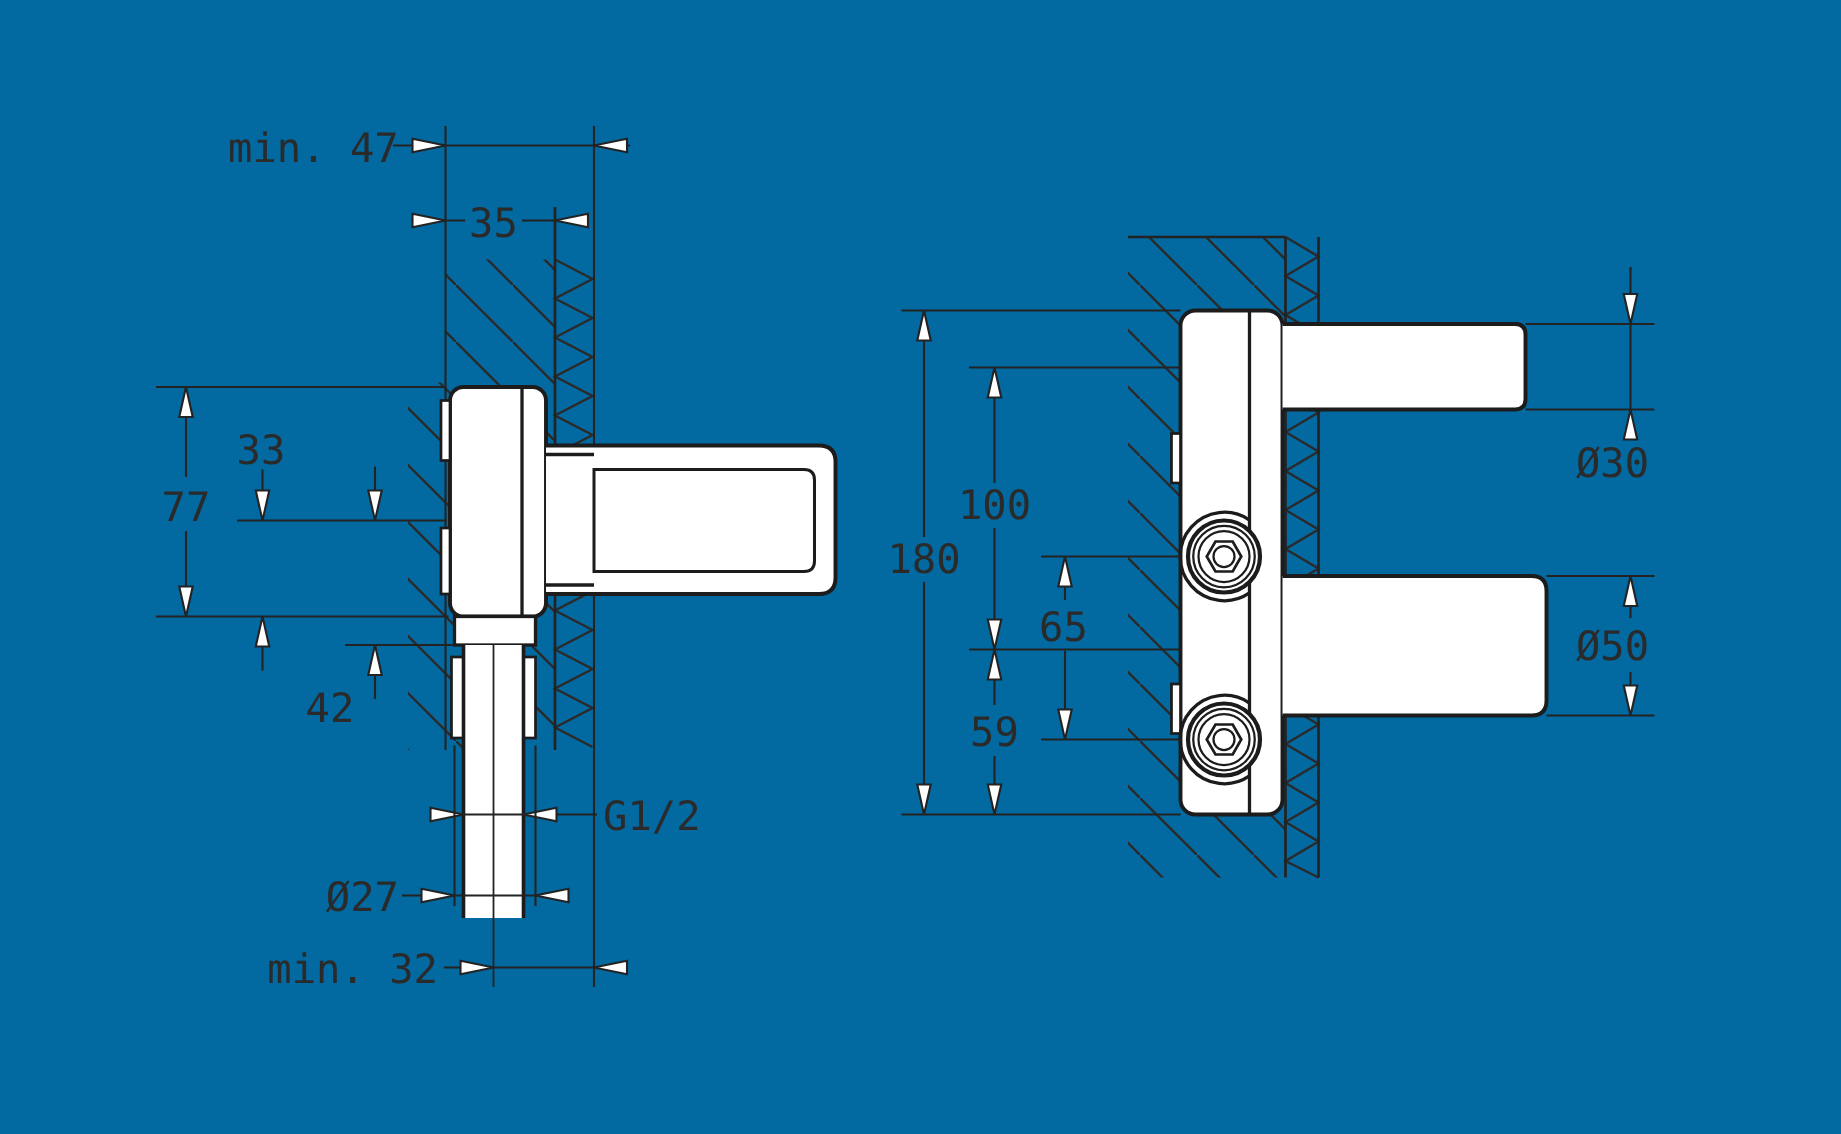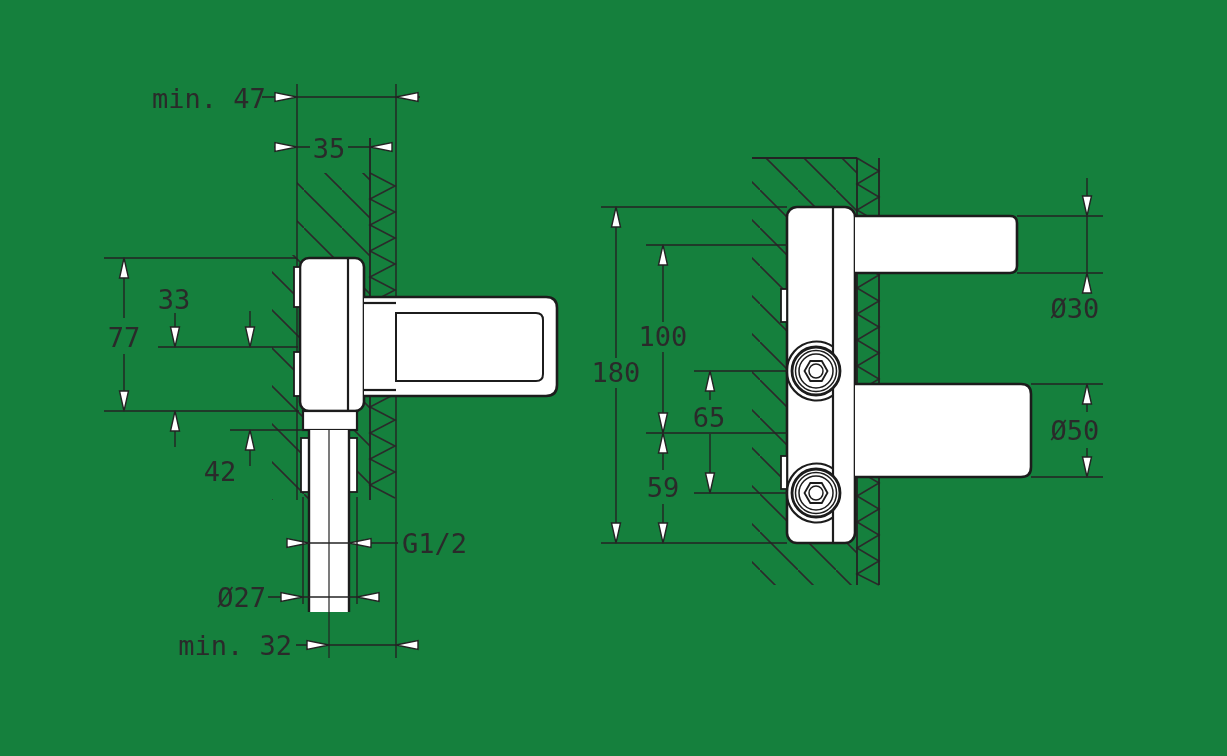--- a/index.html
+++ b/index.html
@@ -1,17 +1,17 @@
 <!DOCTYPE html>
 <html><head>
 <meta charset="utf-8">
 <style>
   html,body{margin:0;padding:0;background:#fff;}
   .canvas{
-    width:1227px;height:756px;background:#15803d;position:relative;overflow:hidden;
+    width:1227px;height:756px;background:#0369a1;position:relative;overflow:hidden;
     font-family:"DejaVu Sans Mono", monospace;
   }
   svg{display:block;}
   .dimtxt{
     font-family:"DejaVu Sans Mono", monospace;
     font-size:27px;
     fill:#2a2a2a;
     letter-spacing:0px;
   }
   .thin{stroke:#232323;stroke-width:1.4;fill:none;}

